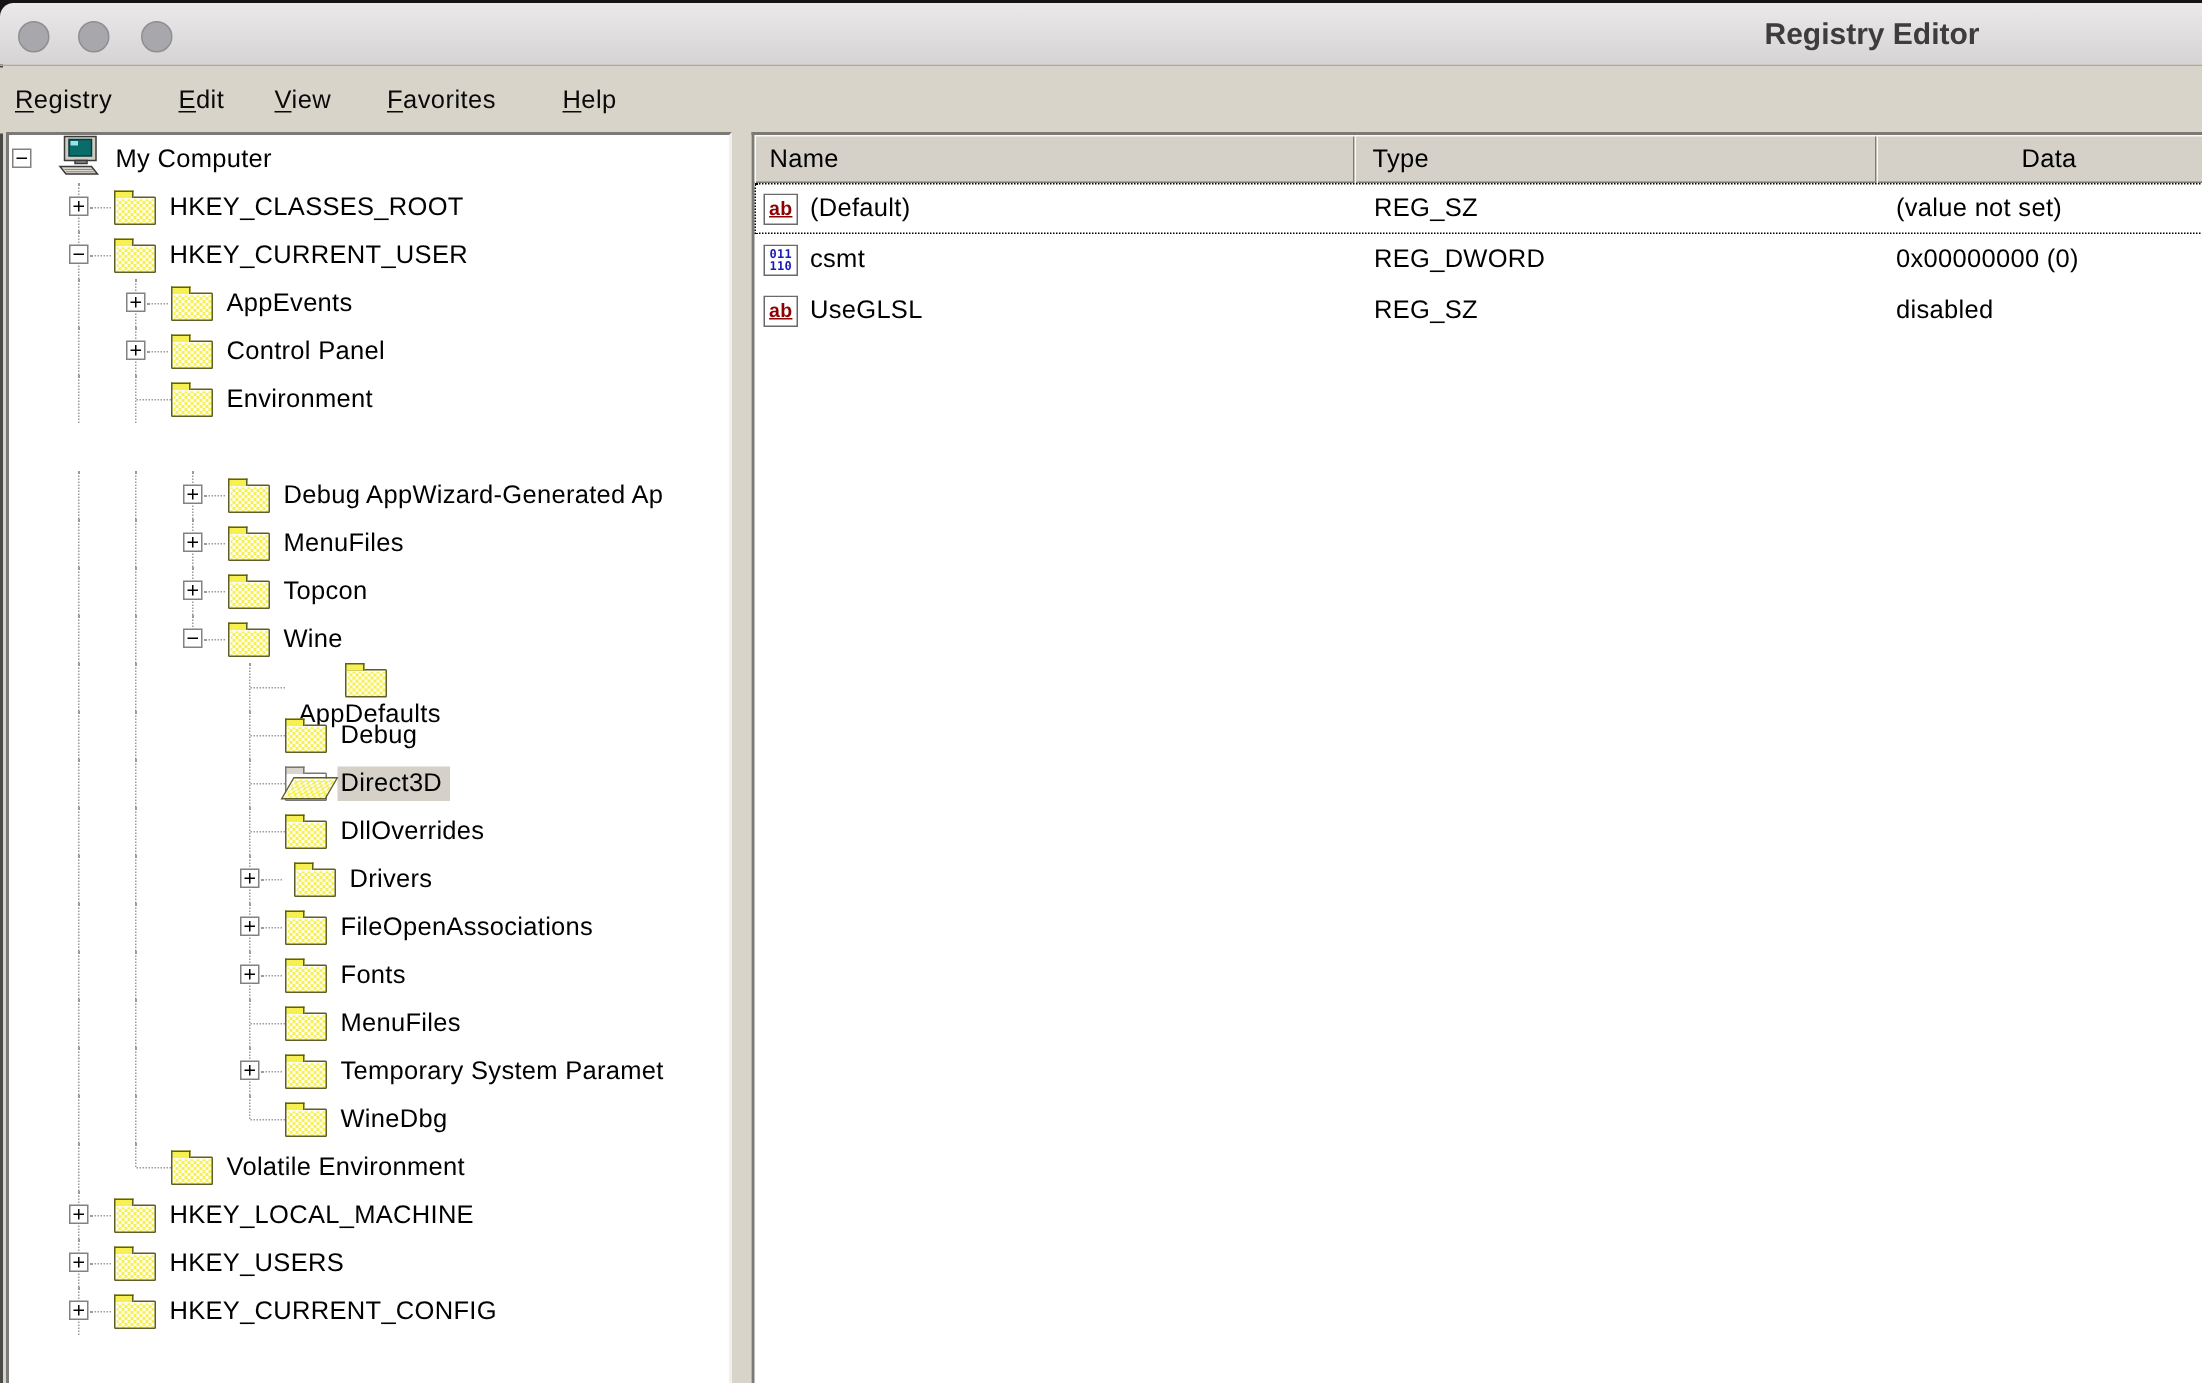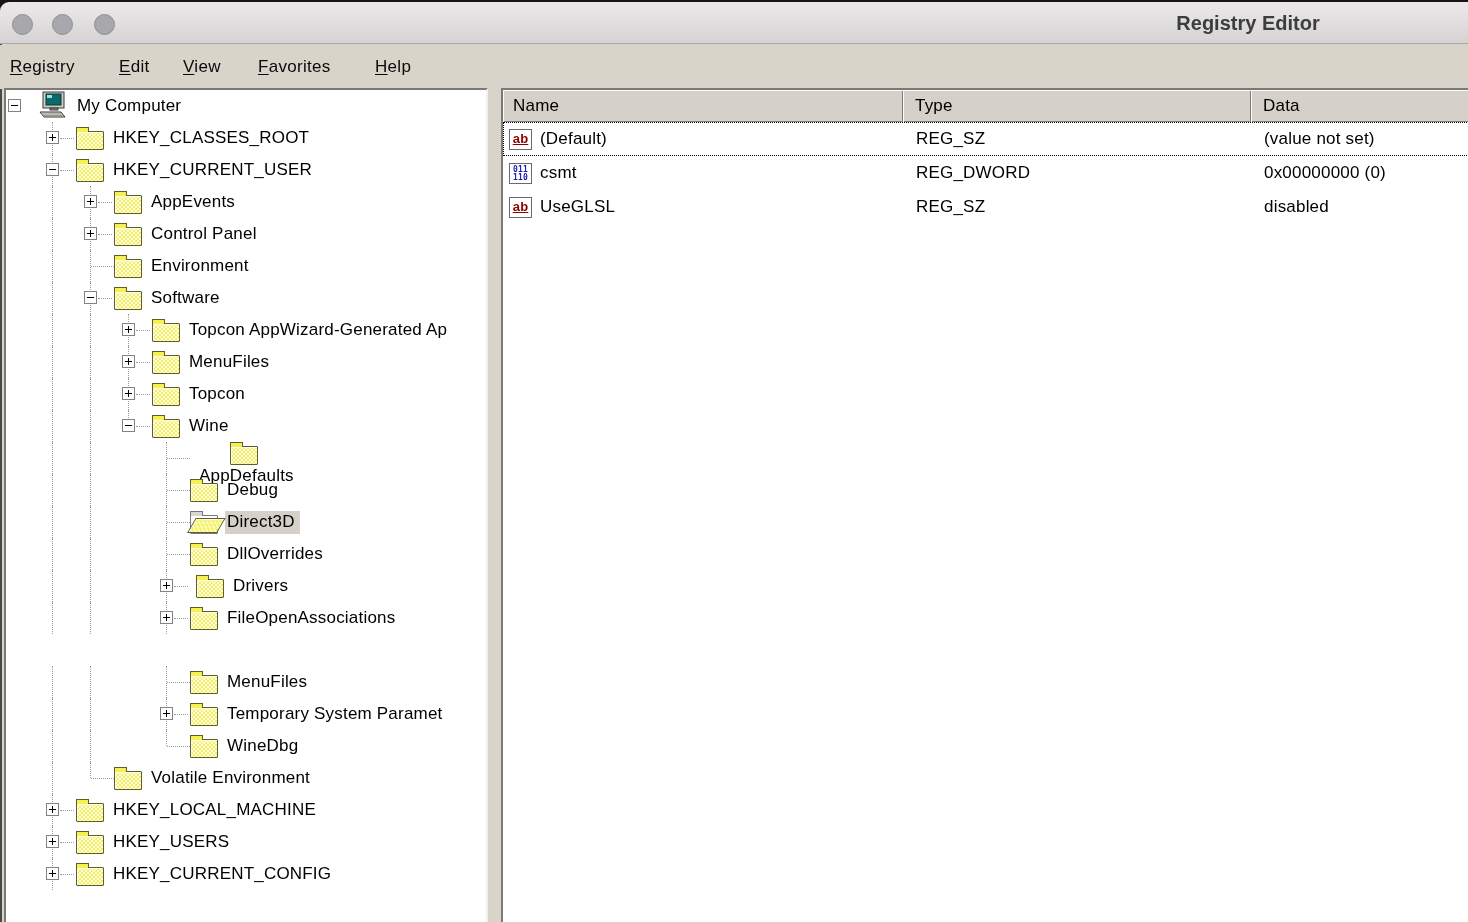--- a/index.html
+++ b/index.html
@@ -87,21 +87,21 @@
   
   .lheader { display:flex; height:32px; border-bottom:1px solid #4c4b47; }
   .hcell {
     height:32px; line-height:31px; font-size:17px; color:#000; letter-spacing:.2px;
     padding-left:12px; background:var(--header-bg); flex:none;
     box-shadow:inset 1px 1px 0 #fbfaf6, inset -1px -1px 0 #7e7c76;
     cursor:default; white-space:nowrap; overflow:hidden;
   }
   .hcell:nth-child(1) { width:400px; padding-left:10px; }
   .hcell:nth-child(2) { width:348px; }
-  .hcell:nth-child(3) { flex:1 1 auto; }
+  .hcell:nth-child(3) { flex:1 1 auto;text-align:center; }
   .lrow { display:flex; height:34px; align-items:center; position:relative; }
   .lrow.focused { outline:1px dotted #000; outline-offset:-1px; }
   .lcell { font-size:17px; color:#000; letter-spacing:.2px; white-space:nowrap; overflow:hidden; flex:none; }
   .lcell.c-name { width:400px; display:flex; align-items:center; padding-left:6px; }
   .lcell.c-type { width:348px; padding-left:13px; }
   .lcell.c-data { flex:1 1 auto; padding-left:13px; }
   .vicon {
     flex:none; width:23px; height:21px; margin-right:8px;
     border:1px solid #6a6a6a; background:#fff; text-align:center; position:relative;
   }
@@ -191,39 +191,29 @@
           </div>
           <div class="tree-row" style="top: 160px;">
             <div class="gv" style="left: 46px; top: 0px; height: 32px;"></div>
             <div class="gv" style="left: 84px; top: 0px; height: 32px;"></div>
             <div class="gh" style="left: 85px; width: 23px;"></div>
             <div class="node" style="left: 106px;">
               <div class="folder"></div>
               <div class="tree-label">Environment</div>
             </div>
           </div>
-          <div class="tree-row" style="top: 192px;">
-            <div class="gv" style="left: 46px; top: 0px; height: 32px;"></div>
-            <div class="gv" style="left: 84px; top: 0px; height: 32px;"></div>
-            <div class="gh" style="left: 92px; width: 14px;"></div>
-            <div class="ebox" style="left: 78px;"></div>
-            <div class="node" style="left: 106px;">
-              <div class="folder"></div>
-              <div class="tree-label">Software</div>
-            </div>
-          </div>
           <div class="tree-row" style="top: 224px;">
             <div class="gv" style="left: 46px; top: 0px; height: 32px;"></div>
             <div class="gv" style="left: 84px; top: 0px; height: 32px;"></div>
             <div class="gv" style="left: 122px; top: 0px; height: 32px;"></div>
             <div class="gh" style="left: 130px; width: 14px;"></div>
             <div class="ebox plus" style="left: 116px;"></div>
             <div class="node" style="left: 144px;">
               <div class="folder"></div>
-              <div class="tree-label">Topcon AppWizard-Generated Ap</div>
+              <div class="tree-label">Debug AppWizard-Generated Ap</div>
             </div>
           </div>
           <div class="tree-row" style="top: 256px;">
             <div class="gv" style="left: 46px; top: 0px; height: 32px;"></div>
             <div class="gv" style="left: 84px; top: 0px; height: 32px;"></div>
             <div class="gv" style="left: 122px; top: 0px; height: 32px;"></div>
             <div class="gh" style="left: 130px; width: 14px;"></div>
             <div class="ebox plus" style="left: 116px;"></div>
             <div class="node" style="left: 144px;">
               <div class="folder"></div>
@@ -305,20 +295,31 @@
           </div>
           <div class="tree-row" style="top: 512px;">
             <div class="gv" style="left: 46px; top: 0px; height: 32px;"></div>
             <div class="gv" style="left: 84px; top: 0px; height: 32px;"></div>
             <div class="gv" style="left: 160px; top: 0px; height: 32px;"></div>
             <div class="gh" style="left: 168px; width: 14px;"></div>
             <div class="ebox plus" style="left: 154px;"></div>
             <div class="node" style="left: 182px;">
               <div class="folder"></div>
               <div class="tree-label">FileOpenAssociations</div>
+            </div>
+          </div>
+          <div class="tree-row" style="top: 544px;">
+            <div class="gv" style="left: 46px; top: 0px; height: 32px;"></div>
+            <div class="gv" style="left: 84px; top: 0px; height: 32px;"></div>
+            <div class="gv" style="left: 160px; top: 0px; height: 32px;"></div>
+            <div class="gh" style="left: 168px; width: 14px;"></div>
+            <div class="ebox plus" style="left: 154px;"></div>
+            <div class="node" style="left: 182px;">
+              <div class="folder"></div>
+              <div class="tree-label">Fonts</div>
             </div>
           </div>
           <div class="tree-row" style="top: 576px;">
             <div class="gv" style="left: 46px; top: 0px; height: 32px;"></div>
             <div class="gv" style="left: 84px; top: 0px; height: 32px;"></div>
             <div class="gv" style="left: 160px; top: 0px; height: 32px;"></div>
             <div class="gh" style="left: 161px; width: 23px;"></div>
             <div class="node" style="left: 182px;">
               <div class="folder"></div>
               <div class="tree-label">MenuFiles</div>

